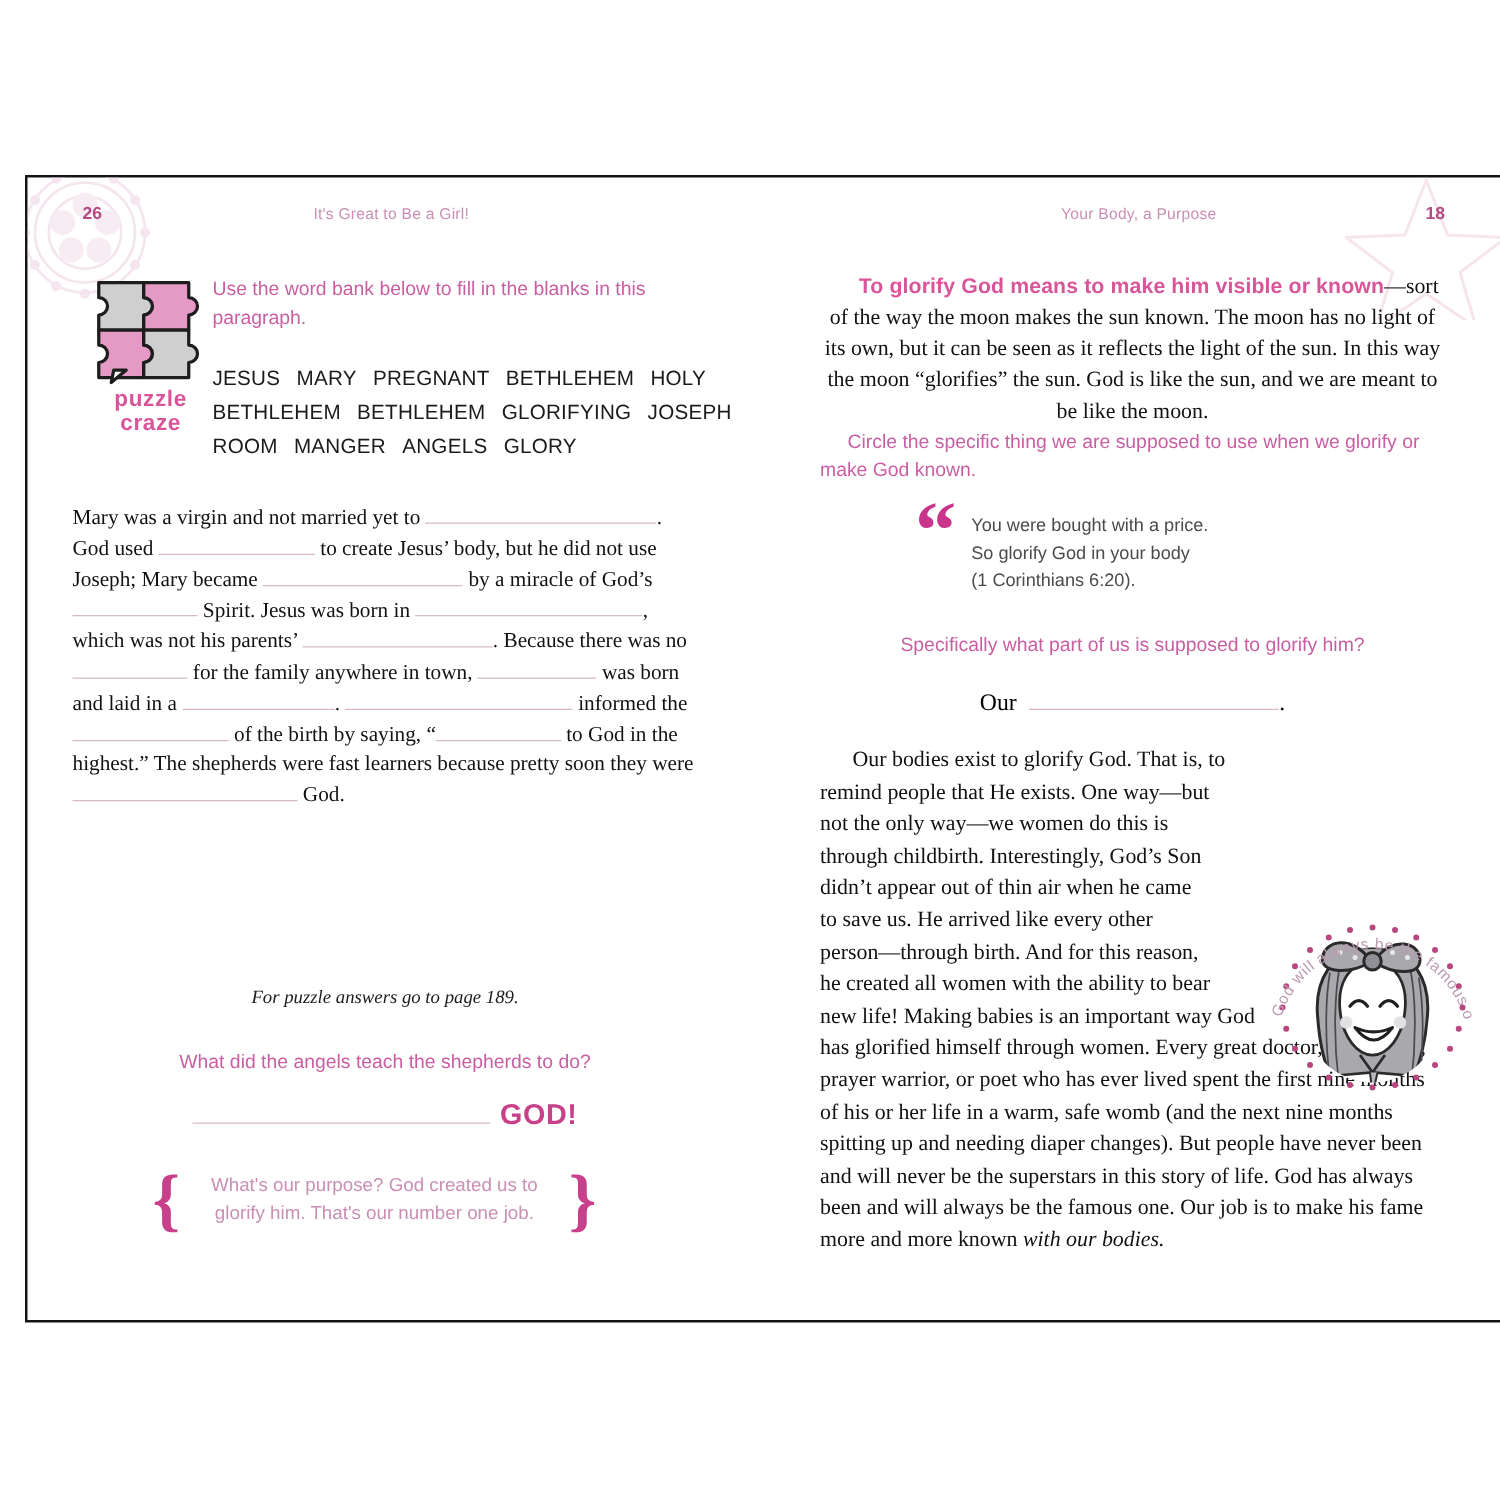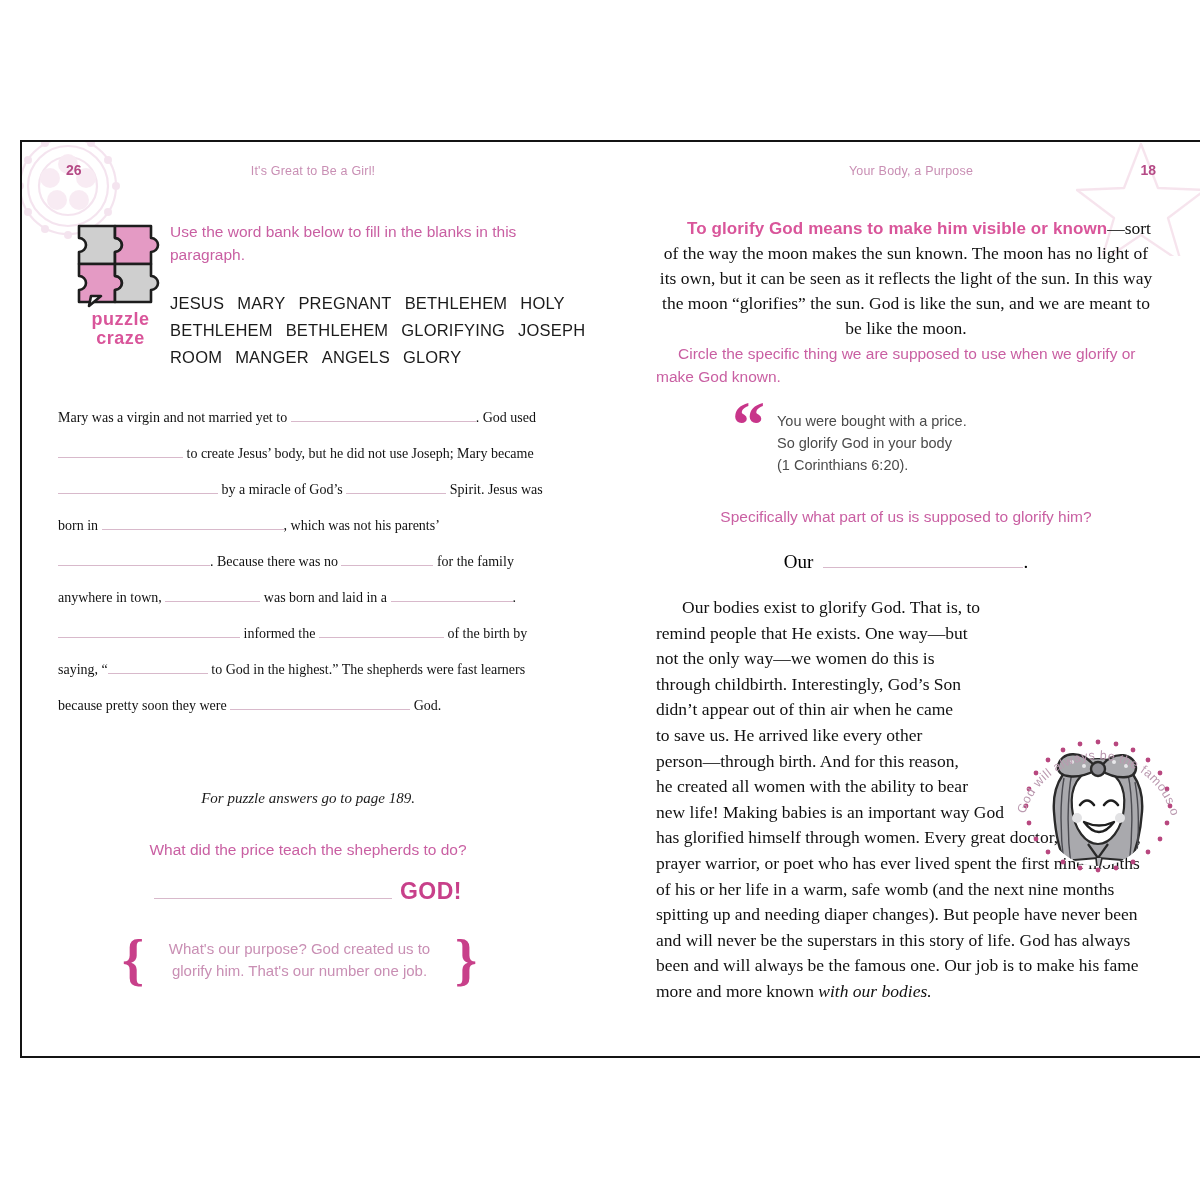--- a/index.html
+++ b/index.html
@@ -75,22 +75,22 @@
     letter-spacing:.2px;
     font-family:"Liberation Sans", sans-serif;
   }
   #wordbank .wb-row{ white-space:nowrap; }
   #wordbank .wb-word{ margin-right:13px; }
 
   
   #fillin{
     position:absolute; left:36px; top:258px; width:500px; z-index:3;
     font-family:"Liberation Serif", serif;
-    font-size:14px; color:#111;
-    line-height:36px;
+    font-size:17px; color:#111;
+    line-height:23px;
   }
   .blank{
     display:inline-block;
     border-bottom:1.4px solid #d8b9cb;
     vertical-align:baseline;
     height:1.05em;
   }
 
   #puzzle-answers{
     position:absolute; left:36px; top:648px; width:500px; z-index:3;
@@ -257,21 +257,21 @@
     <div id="wordbank">
         <div class="wb-row"><span class="wb-word">JESUS</span><span class="wb-word">MARY</span><span class="wb-word">PREGNANT</span><span class="wb-word">BETHLEHEM</span><span class="wb-word">HOLY</span></div>
         <div class="wb-row"><span class="wb-word">BETHLEHEM</span><span class="wb-word">BETHLEHEM</span><span class="wb-word">GLORIFYING</span><span class="wb-word">JOSEPH</span></div>
         <div class="wb-row"><span class="wb-word">ROOM</span><span class="wb-word">MANGER</span><span class="wb-word">ANGELS</span><span class="wb-word">GLORY</span></div>
       </div>
 
     <div id="fillin"><span>Mary was a virgin and not married yet to </span><span class="blank" style="width: 185px;"></span><span>. God used </span><span class="blank" style="width: 125px;"></span><span> to create Jesus’ body, but he did not use Joseph; Mary became </span><span class="blank" style="width: 160px;"></span><span> by a miracle of God’s </span><span class="blank" style="width: 100px;"></span><span> Spirit. Jesus was born in </span><span class="blank" style="width: 182px;"></span><span>, which was not his parents’ </span><span class="blank" style="width: 152px;"></span><span>. Because there was no </span><span class="blank" style="width: 92px;"></span><span> for the family anywhere in town, </span><span class="blank" style="width: 95px;"></span><span> was born and laid in a </span><span class="blank" style="width: 122px;"></span><span>. </span><span class="blank" style="width: 182px;"></span><span> informed the </span><span class="blank" style="width: 125px;"></span><span> of the birth by saying, “</span><span class="blank" style="width: 100px;"></span><span> to God in the highest.” The shepherds were fast learners because pretty soon they were </span><span class="blank" style="width: 180px;"></span><span> God.</span></div>
 
     <div id="puzzle-answers">For puzzle answers go to page 189.</div>
 
-    <div class="instruction" id="angels-q">What did the price teach the shepherds to do?</div>
+    <div class="instruction" id="angels-q">What did the angels teach the shepherds to do?</div>
 
     <div id="angels-answer">
       <span class="blank"></span><span id="god-word">GOD!</span>
     </div>
 
     <div id="brace-callout">
       <span class="brace">{</span>
       <span id="brace-text">What's our purpose? God created us to glorify him. That's our number one job.</span>
       <span class="brace">}</span>
     </div>

